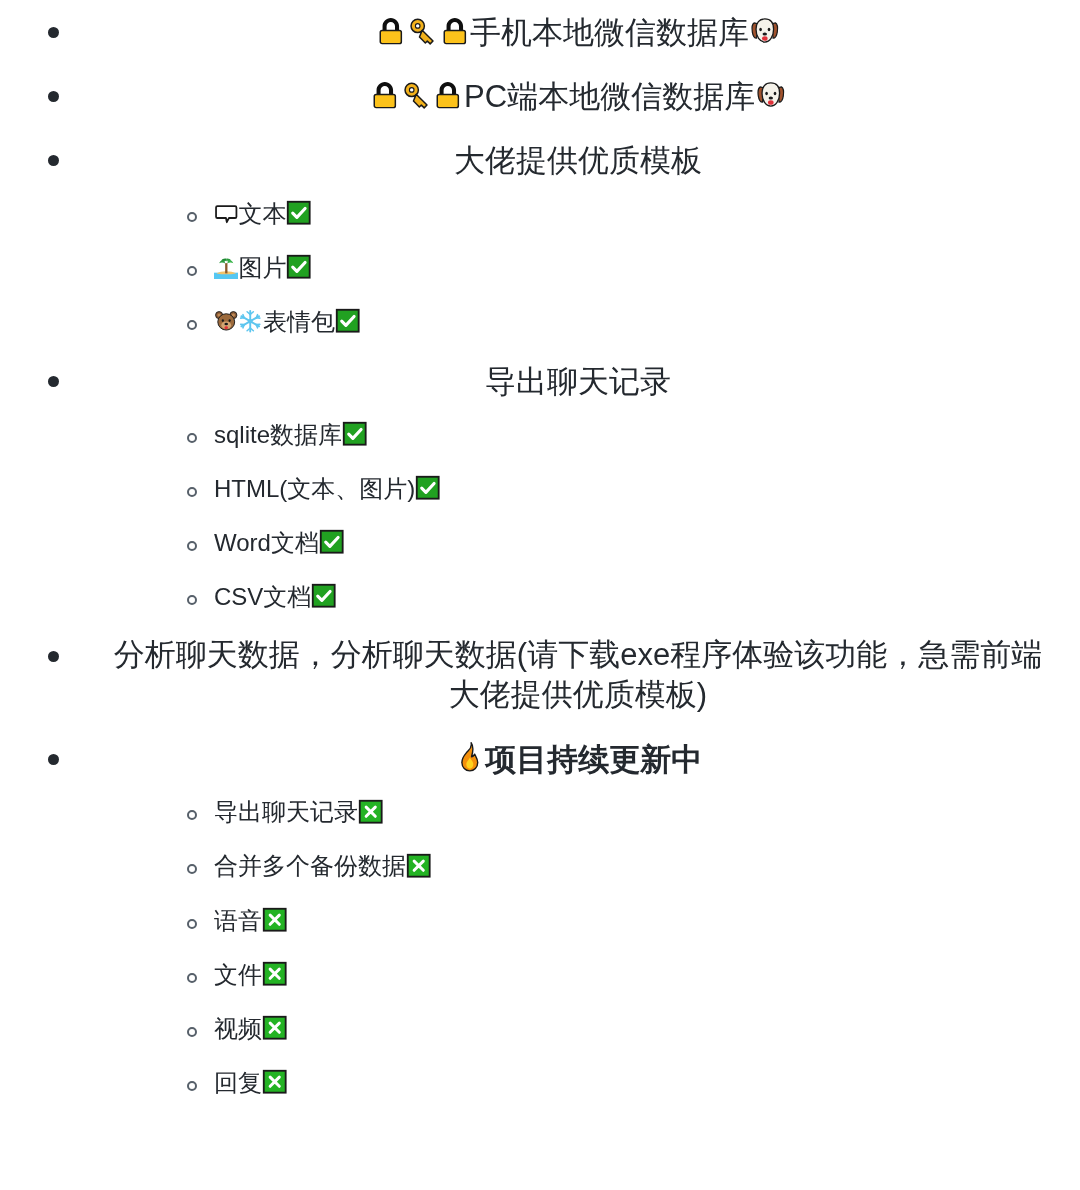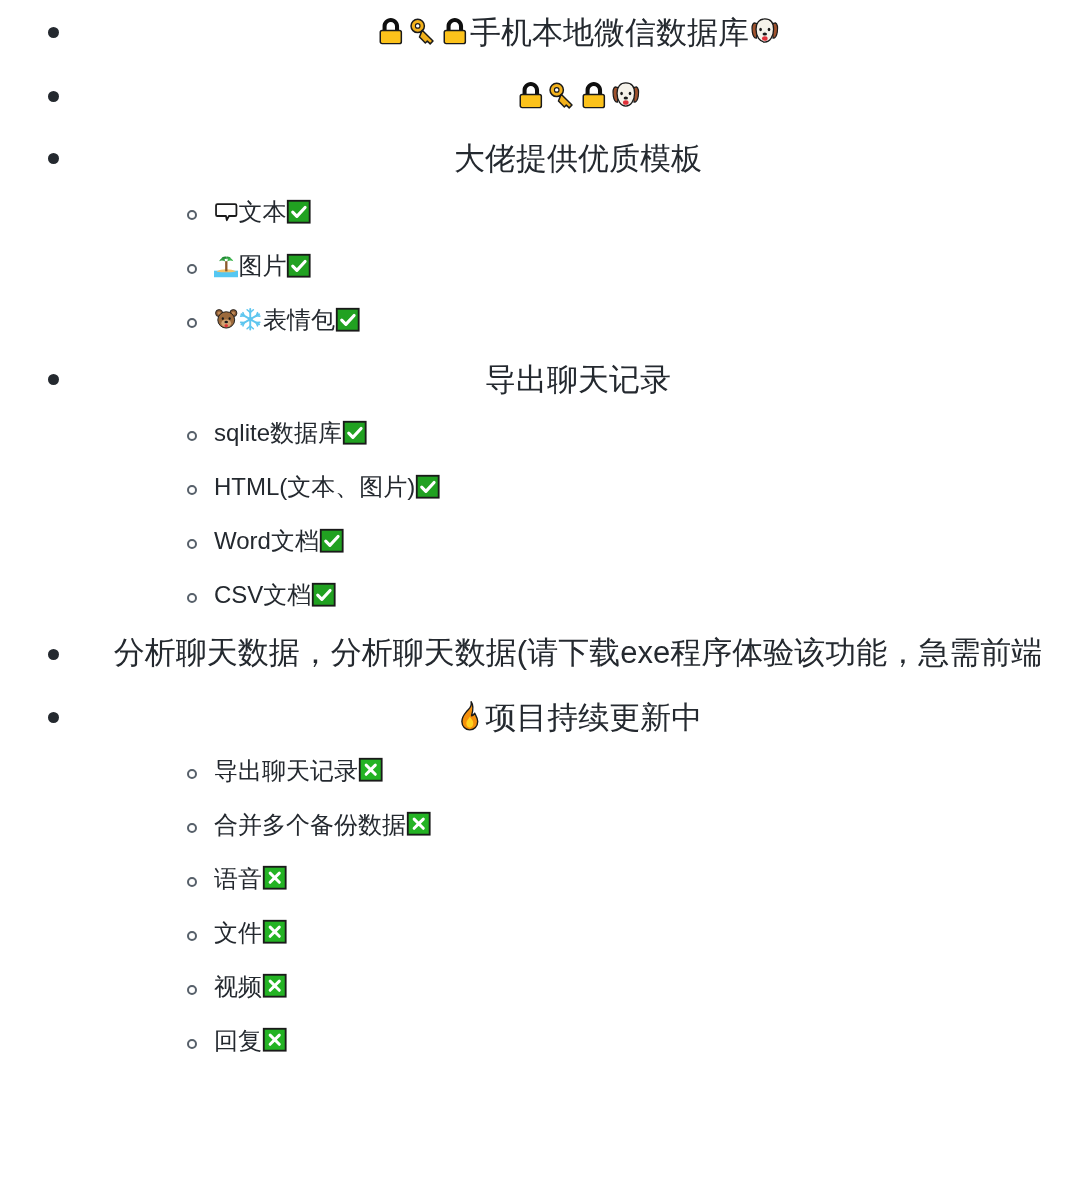--- a/index.html
+++ b/index.html
@@ -81,21 +81,21 @@
     top: 25px;
     width: 10px;
     height: 10px;
     border-radius: 50%;
     border: 2px solid #57606a;
     background: transparent;
     box-sizing: border-box;
   }
 
   .bold {
-    font-weight: normal;
+    font-weight: bold;
   }
 
   .txt {
     vertical-align: middle;
   }
 
   
   .emj {
     display: inline-block;
     vertical-align: -0.18em;
@@ -241,21 +241,21 @@
     </li>
 
     <li class="l1">
       <span class="row">
         <span class="emj"><svg>
               <use href="#ic-lock"></use>
             </svg></span><span class="emj"><svg>
               <use href="#ic-key"></use>
             </svg></span><span class="emj"><svg>
               <use href="#ic-lock"></use>
-            </svg></span><span class="emj"><svg>
+            </svg></span><span class="txt">PC端本地微信数据库</span><span class="emj"><svg>
               <use href="#ic-dog"></use>
             </svg></span>
       </span>
     </li>
 
     <li class="l1">
       <span class="row tight">
         <span class="txt">大佬提供优质模板</span>
       </span>
       <ul class="level2">
@@ -323,20 +323,21 @@
                   <use href="#ic-check"></use>
                 </svg></span>
           </span>
         </li>
       </ul>
     </li>
 
     <li class="l1">
       <span class="row">
         <span class="wrapline txt">分析聊天数据，分析聊天数据(请下载exe程序体验该功能，急需前端</span>
+        <span class="wrapline txt">大佬提供优质模板)</span>
       </span>
     </li>
 
     <li class="l1">
       <span class="row tight">
         <span class="emj"><svg>
               <use href="#ic-fire"></use>
             </svg></span><span class="txt bold">项目持续更新中</span>
       </span>
       <ul class="level2">

